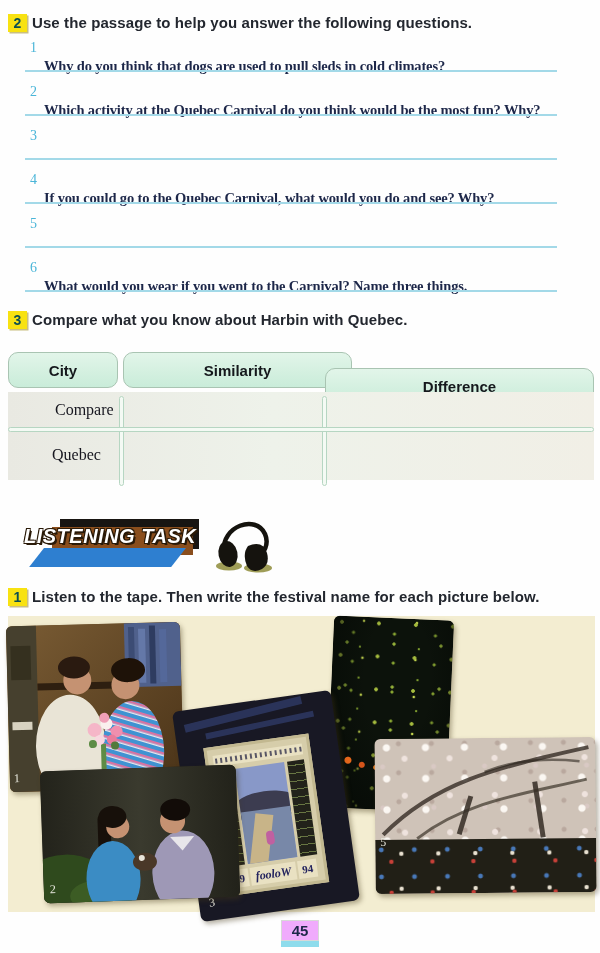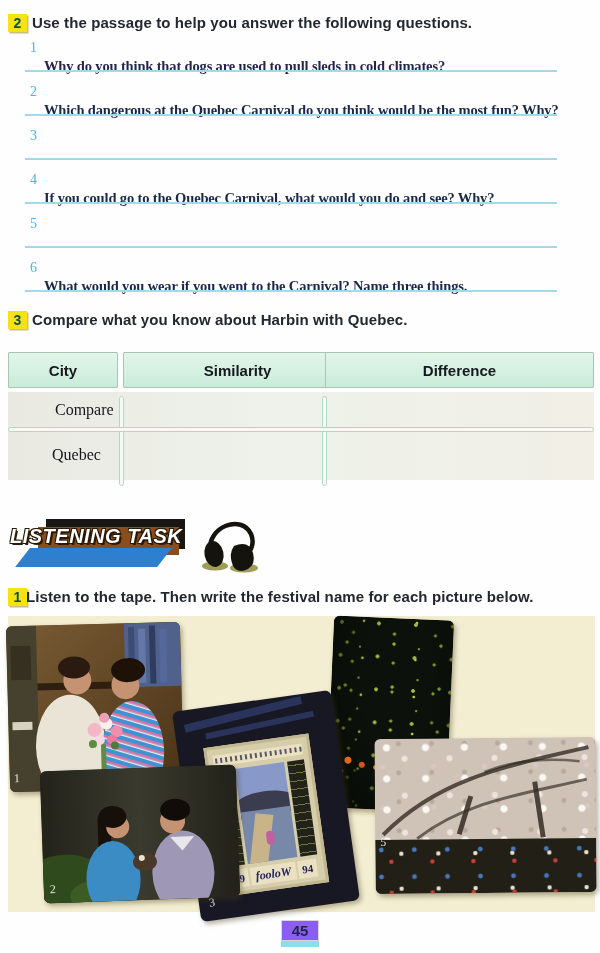--- a/index.html
+++ b/index.html
@@ -28,39 +28,39 @@
     position:absolute; left:44px; top:1px;
     font-family:"Liberation Serif", serif; font-weight:bold; font-size:14.5px;
     color:#1d2749; white-space:nowrap; letter-spacing:-.15px;margin-top:19px;
   }
   .qline { position:absolute; left:25px; top:32px; width:532px; height:2px; background:#a3d9e8; }
   
   .th-cell {
     position:absolute; top:352px; height:36px; line-height:36px; text-align:center;
     font-size:15px; font-weight:bold; color:#15181c;
     background:linear-gradient(180deg,#e2f5e9 0%,#c9ecd9 100%);
-    border:1px solid #a9c4b2; border-radius:1px; box-sizing:border-box;
+    border:1px solid #a9c4b2; border-radius:10px; box-sizing:border-box;
   }
   .tbody-panel {
     position:absolute; left:8px; top:392px; width:586px; height:88px;
     background:linear-gradient(90deg,#e9e9e2 0%,#eef2ea 45%,#f1efe6 100%);
   }
   .row-label {
     position:absolute; font-family:"Liberation Serif", serif; font-size:16px; color:#16161f;
   }
   .vline {
     position:absolute; top:396px; width:5px; height:90px; background:#f4faf4;
     border:1px solid #b6d6c2; border-radius:3px; box-sizing:border-box;
   }
   .hline {
     position:absolute; left:8px; top:427px; width:586px; height:5px; background:#f4faf4;
     border:1px solid #b6d6c2; border-radius:3px; box-sizing:border-box;
   }
   
-  .banner { position:absolute; left:0; top:512px; width:280px; height:60px; }
+  .banner { position:absolute; left:14px; top:512px; width:280px; height:60px; }
   .banner-black { position:absolute; left:46px; top:7px; width:139px; height:30px; background:#181512; }
   .banner-brown { position:absolute; left:38px; top:15px; width:141px; height:28px; background:#8a4e1d; }
   .banner-blue {
     position:absolute; left:30px; top:36px; width:142px; height:19px; background:#2e7fd0;
     transform:skewX(-38deg); transform-origin:top left;
   }
   .banner-text {
     position:absolute; left:10px; top:13px; font-style:italic; font-weight:bold;
     font-size:20px; letter-spacing:.5px; color:#ffffff; white-space:nowrap;
     text-shadow:1px 1px 0 #2a1a08,-1px 1px 0 #2a1a08,1px -1px 0 #2a1a08,-1px -1px 0 #2a1a08,2px 2px 0 #2a1a08;
@@ -141,42 +141,42 @@
   .poster-tiles { position:absolute; left:5px; top:122px; width:90px; height:18px; display:flex; gap:2px; }
   .tile {
     background:#e9e1c2; color:#23235e; font-family:"Liberation Serif", serif;
     font-weight:bold; font-size:11px; text-align:center; line-height:18px; flex:0 0 auto;
   }
   .tile.year { width:19px; }
   .tile.word { width:46px; font-style:italic; font-size:12px; }
   
   .page-num { position:absolute; left:281px; top:920px; width:38px; }
   .pn-box {
-    width:38px; height:21px; background:#8b5cf6; border:1px solid #d8d8d8; box-sizing:border-box;
+    width:38px; height:21px; background:#f0abfc; border:1px solid #d8d8d8; box-sizing:border-box;
     text-align:center; line-height:19px; font-weight:bold; font-size:15px; color:#1d2749;
   }
   .pn-bar { width:38px; height:6px; background:#8edcec; }
 </style>
 </head>
 <body>
 
 <div class="page">
 
   <span class="badge" style="left:8px; top:14px;">2</span>
   <span class="sec-title" style="left:32px; top:14px;">Use the passage to help you answer the following questions.</span>
 
   <div class="questions">
     <div class="qrow">
       <span class="qnum">1</span>
       <span class="qtext">Why do you think that dogs are used to pull sleds in cold climates?</span>
       <div class="qline"></div>
     </div>
     <div class="qrow">
       <span class="qnum">2</span>
-      <span class="qtext">Which dangerous at the Quebec Carnival do you think would be the most fun? Why?</span>
+      <span class="qtext">Which activity at the Quebec Carnival do you think would be the most fun? Why?</span>
       <div class="qline"></div>
     </div>
     <div class="qrow">
       <span class="qnum">3</span>
       <div class="qline"></div>
     </div>
     <div class="qrow">
       <span class="qnum">4</span>
       <span class="qtext">If you could go to the Quebec Carnival, what would you do and see? Why?</span>
       <div class="qline"></div>
@@ -191,21 +191,21 @@
       <div class="qline"></div>
     </div>
   </div>
 
   <span class="badge" style="left:8px; top:311px;">3</span>
   <span class="sec-title" style="left:32px; top:311px;">Compare what you know about Harbin with Quebec.</span>
 
   <div>
     <div class="th-cell" style="left:8px; width:110px;">City</div>
     <div class="th-cell" style="left:123px; width:229px;">Similarity</div>
-    <div class="th-cell" style="left:325px; width:269px;">Difference</div>
+    <div class="th-cell" style="left:325px; width:269px;margin-top:16px;">Difference</div>
     <div class="tbody-panel"></div>
     <span class="row-label" style="left:55px; top:401px;">Compare</span>
     <span class="row-label" style="left:52px; top:446px;">Quebec</span>
     <div class="vline" style="left:119px;"></div>
     <div class="vline" style="left:322px;"></div>
     <div class="hline"></div>
   </div>
 
   <div class="banner">
     <div class="banner-black"></div>
@@ -215,21 +215,21 @@
     <svg class="headphones" width="64" height="66" viewBox="0 0 64 66">
       <ellipse cx="17" cy="56" rx="13" ry="4.5" fill="#8e8c3a" opacity="0.85"></ellipse>
       <ellipse cx="46" cy="58" rx="14" ry="4.5" fill="#8e8c3a" opacity="0.85"></ellipse>
       <path d="M12,42 C9,16 44,4 53,24 C56,31 55,38 49,45" stroke="#15130e" stroke-width="4.5" fill="none"></path>
       <ellipse cx="16" cy="44" rx="9.5" ry="13" fill="#15130e" transform="rotate(-12 16 44)"></ellipse>
       <path d="M36,36 q15,-6 19,7 q3,11 -5,16 q-10,5 -15,-3 q-5,-12 1,-20 z" fill="#15130e"></path>
     </svg>
   </div>
 
   <span class="badge" style="left:8px; top:588px;">1</span>
-  <span class="sec-title" style="left:26px; top:588px;">Listen to the tape. Then write the festival name for each picture below.</span>
+  <span class="sec-title" style="left:32px; top:588px;">Listen to the tape. Then write the festival name for each picture below.</span>
 
   <div class="collage">
 
     <div class="photo p4">
       <div class="p4-lights"></div>
       <span class="pnum" style="left:3px; bottom:12px;">4</span>
     </div>
 
     <div class="photo p1">
       <svg width="174" height="166" viewBox="0 0 174 166">

